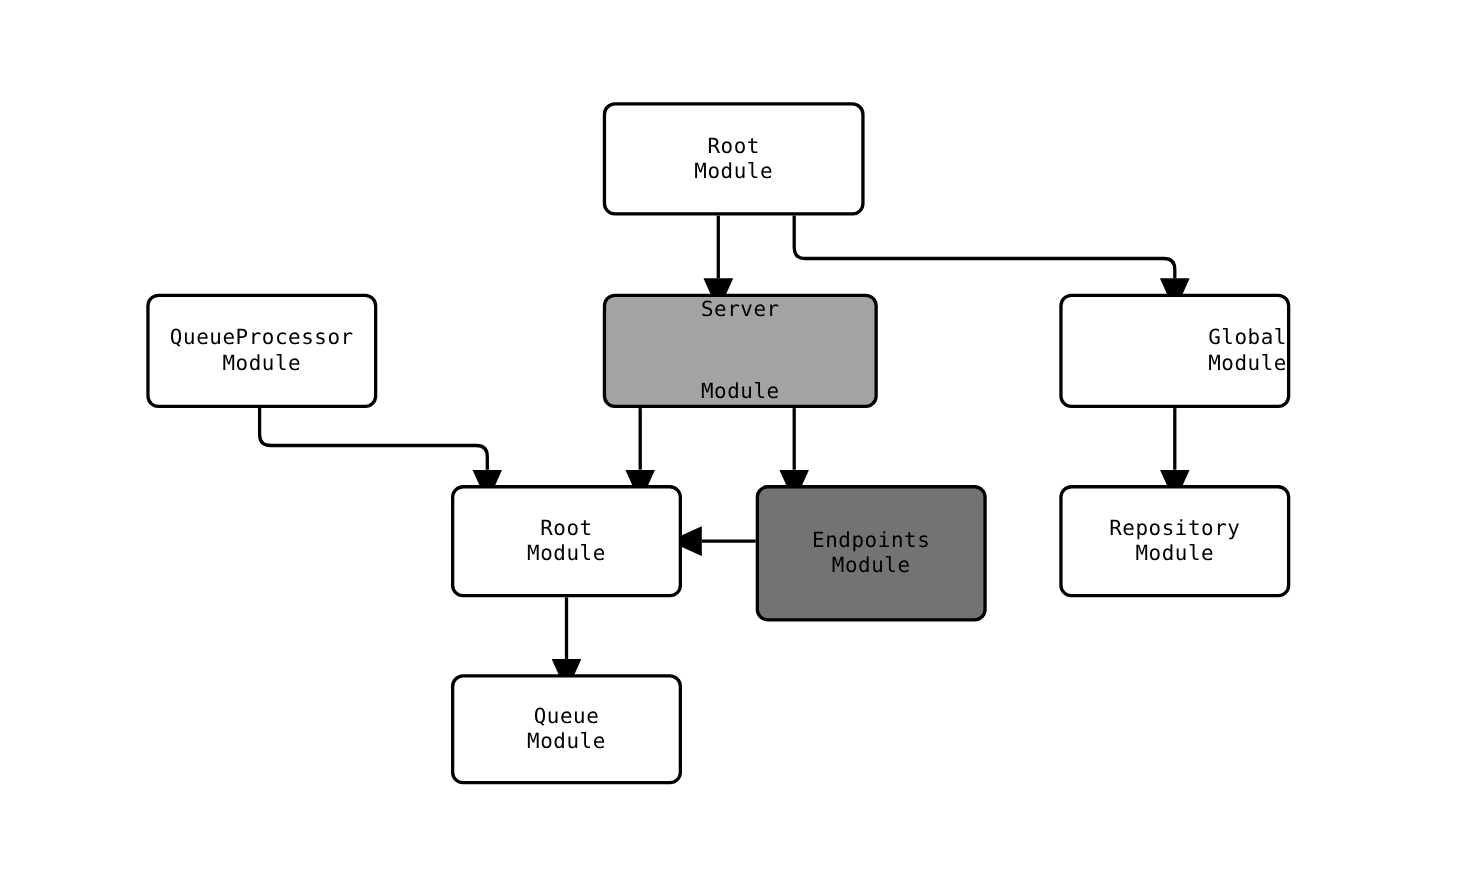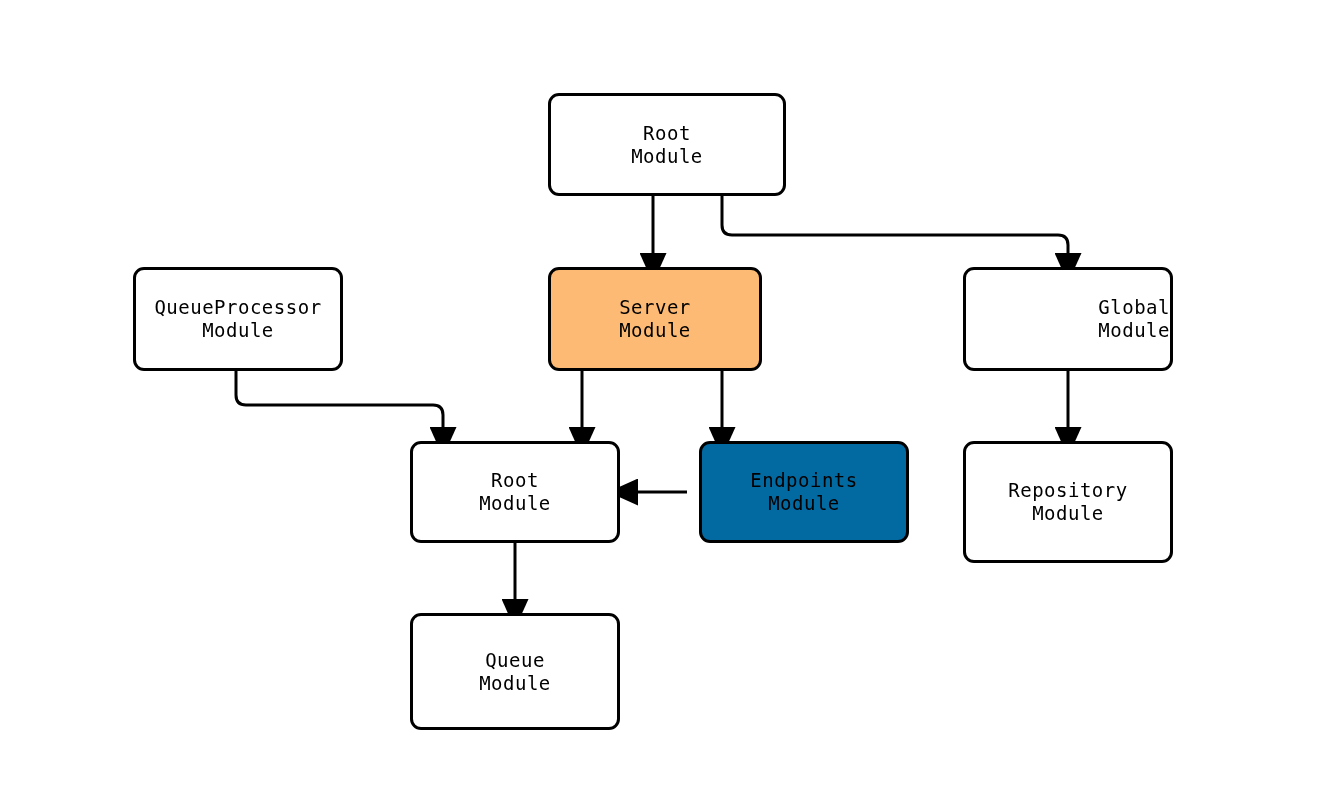--- a/index.html
+++ b/index.html
@@ -74,43 +74,43 @@
   <div class="node" style="left: 548px; top: 93px; width: 238px; height: 103px; border-color: rgb(0, 0, 0); background: rgb(255, 255, 255);">
     <span class="node-line">Root</span>
     <span class="node-line">Module</span>
   </div>
 
   <div class="node" style="left: 133px; top: 267px; width: 210px; height: 104px; border-color: rgb(0, 0, 0); background: rgb(255, 255, 255); align-items: center;">
     <span class="node-line">QueueProcessor</span>
     <span class="node-line">Module</span>
   </div>
 
-  <div class="node" style="left: 548px; top: 267px; width: 214px; height: 104px; border-color: rgb(0, 0, 0); background: #fdba74;">
+  <div class="node" style="left: 548px; top: 267px; width: 250px; height: 104px; border-color: rgb(0, 0, 0); background: #a3a3a3; justify-content: space-between;">
     <span class="node-line">Server</span>
     <span class="node-line">Module</span>
   </div>
 
   <div class="node" style="left: 963px; top: 267px; width: 210px; height: 104px; border-color: rgb(0, 0, 0); background: rgb(255, 255, 255); align-items: flex-end;">
     <span class="node-line">Global</span>
     <span class="node-line">Module</span>
   </div>
 
   <div class="node" style="left: 410px; top: 441px; width: 210px; height: 102px; border-color: rgb(0, 0, 0); background: rgb(255, 255, 255);">
     <span class="node-line">Root</span>
     <span class="node-line">Module</span>
   </div>
 
-  <div class="node" style="left: 687px; top: 441px; width: 210px; height: 102px; border-color: rgb(0, 0, 0); background: #0369a1; margin-left: 12px;">
+  <div class="node" style="left: 687px; top: 441px; width: 210px; height: 124px; border-color: rgb(0, 0, 0); background: #737373;">
     <span class="node-line">Endpoints</span>
     <span class="node-line">Module</span>
   </div>
 
-  <div class="node" style="left: 963px; top: 441px; width: 210px; height: 122px; border-color: rgb(0, 0, 0); background: rgb(255, 255, 255);">
+  <div class="node" style="left: 963px; top: 441px; width: 210px; height: 102px; border-color: rgb(0, 0, 0); background: rgb(255, 255, 255);">
     <span class="node-line">Repository</span>
     <span class="node-line">Module</span>
   </div>
 
-  <div class="node" style="left: 410px; top: 613px; width: 210px; height: 117px; border-color: rgb(0, 0, 0); background: rgb(255, 255, 255);">
+  <div class="node" style="left: 410px; top: 613px; width: 210px; height: 100px; border-color: rgb(0, 0, 0); background: rgb(255, 255, 255);">
     <span class="node-line">Queue</span>
     <span class="node-line">Module</span>
   </div>
 
 </div>
 
 </body></html>

